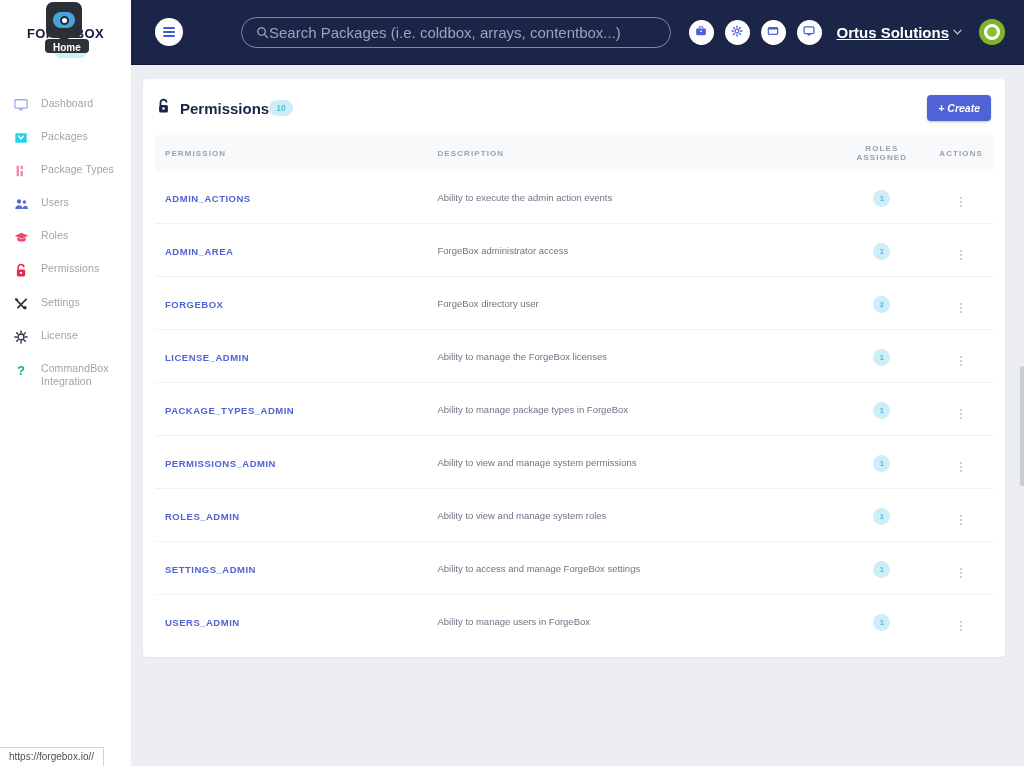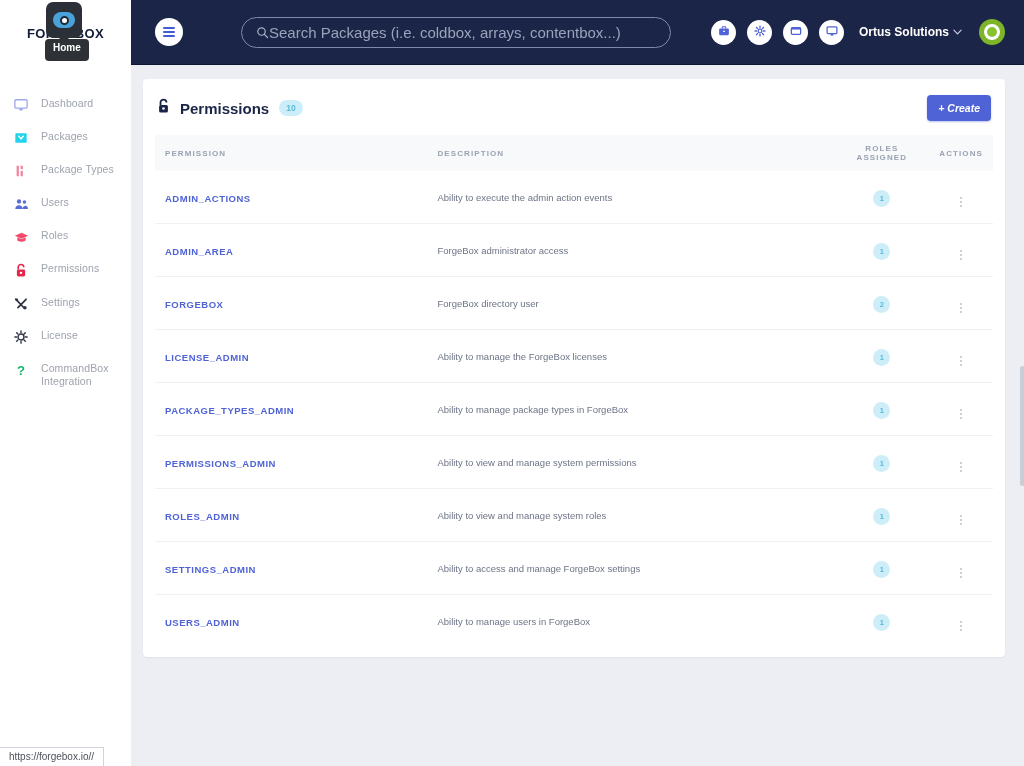--- a/index.html
+++ b/index.html
@@ -47,21 +47,21 @@
     display: flex; align-items: center; justify-content: center;
   }
   .brand-logo .cloud .dot {
     width: 9px; height: 9px; border-radius: 50%;
     background: #fff; border: 2px solid #1d2b3a;
   }
   .tooltip {
     position: absolute; left: 45px; top: 39px;
     background: #2e3236; color: #fff;
     font-size: 10px; font-weight: bold;
-    padding: 3px 8px 8px; border-radius: 4px;
+    padding: 3px 8px 0; border-radius: 4px;
     z-index: 20; white-space: nowrap; text-align: right;
   }
   .tooltip:after {
     content: ""; position: absolute;
     top: -5px; left: 14px;
     border-left: 5px solid transparent;
     border-right: 5px solid transparent;
     border-bottom: 5px solid #2e3236;
   }
 
@@ -132,23 +132,23 @@
   .search-input::placeholder { color: #9aa3bb; }
   .topbar-right {
     margin-left: auto; display: flex; align-items: center; gap: 11px;
   }
   .circ-btn {
     width: 25px; height: 25px; border-radius: 50%;
     background: #fff; border: none; cursor: pointer;
     display: flex; align-items: center; justify-content: center;
   }
   .org-name {
-    color: #fff; font-size: 12px; font-weight: bold;
+    color: #fff; font-size: 15px; font-weight: bold;
     margin-left: 4px; cursor: pointer;
-    display: flex; align-items: center; gap: 4px;
+    display: flex; align-items: center; gap: 4px; text-decoration: underline;
   }
   .caret { font-size: 9px; color: #c6ccdc; }
   .avatar {
     width: 26px; height: 26px; border-radius: 50%;
     background: #7db42a; margin-left: 6px;
     display: flex; align-items: center; justify-content: center;
     cursor: pointer;
   }
   .avatar .ring {
     width: 16px; height: 16px; border-radius: 50%;
@@ -173,21 +173,20 @@
     padding: 2px 2px 14px 2px;
   }
   .page-title {
     font-size: 15px; font-weight: bold; color: #1b2547;
     margin-left: 10px;
   }
   .count-badge {
     background: #cdeef8; color: #5bb9d6;
     font-size: 8.5px; font-weight: bold;
     padding: 3px 7px; border-radius: 9px;
-    margin-left: 10px;
   }
   .create-btn {
     margin-left: auto;
     background: #4f63d6; color: #fff;
     border: none; border-radius: 4px;
     font-size: 10.5px; font-weight: bold;
     padding: 7px 11px; cursor: pointer;
     font-family: "Liberation Sans", sans-serif;
     box-shadow: 0 1px 2px rgba(79,99,214,.4);
     font-style: italic;

